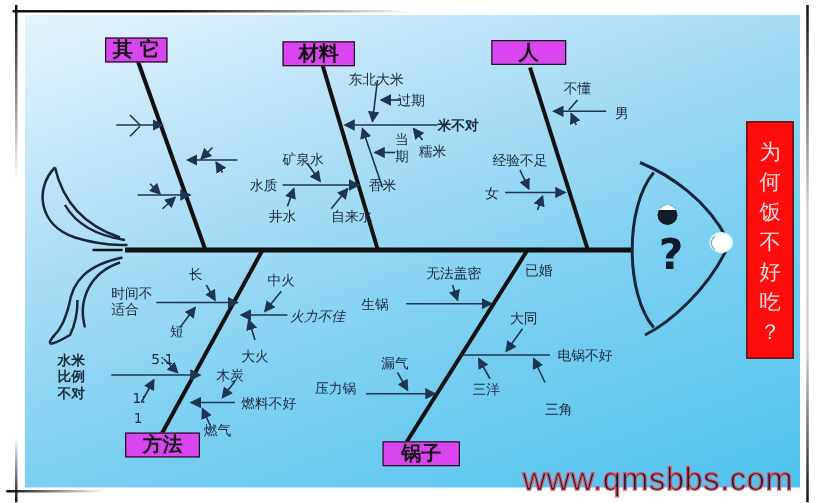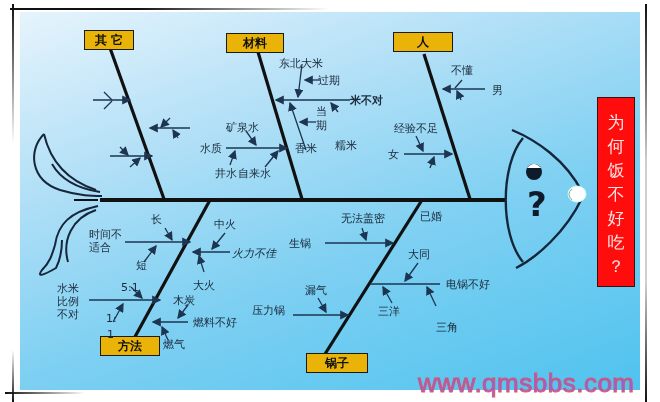--- a/index.html
+++ b/index.html
@@ -4,36 +4,36 @@
 <style>
   html, body { margin:0; padding:0; background:#ffffff; }
   body { width:660px; height:402px; position:relative; overflow:hidden; font-family:"DejaVu Sans", sans-serif; }
   .frame-line { position:absolute; background:#111; }
   .panel {
     position:absolute; left:20px; top:12px; width:620px; height:378px;
     background: linear-gradient(160deg, #e6f4fc 0%, #b3e0f7 30%, #7fd0f2 60%, #4fc3ef 100%);
   }
   svg.diagram { position:absolute; left:0; top:0; width:660px; height:402px; }
   .cat-box {
-    position:absolute; background:#eab308; border:1.5px solid #1a1a1a;
-    font-size:12px; font-weight:bold; color:#111; text-align:center;
+    position:absolute; background:#d946ef; border:1.5px solid #1a1a1a;
+    font-size:16px; font-weight:bold; color:#111; text-align:center;
     line-height:18px; height:18px;
   }
   .lbl { position:absolute; font-size:11px; color:#1b2a3a; white-space:nowrap; line-height:13px; }
   .lbl.bold { font-weight:bold; }
   .lbl.ml { white-space:normal; }
   .title-box {
     position:absolute; left:597px; top:97px; width:38px; height:190px;
     background:#ff0d0d; border:1.5px solid #3a1010;
     color:#ffe3e3; font-size:17px; line-height:24px; text-align:center;
     padding-top:12px; box-sizing:border-box;
   }
   .title-box span { display:block; }
   .watermark {
-    position:absolute; left:418px; top:368px; font-size:26px; color:#8b5cf6;
+    position:absolute; left:418px; top:368px; font-size:26px; color:#0f172a;
     font-family:"Liberation Sans", sans-serif; letter-spacing:0.5px;
     -webkit-text-stroke:1px #e2505f; opacity:0.95;text-align:right;
   }
   .qmark { position:absolute; left:527px; top:184px; font-size:34px; font-weight:bold; color:#0f1a2a; font-family:"DejaVu Sans", sans-serif; }
 </style>
 </head>
 <body>
 
 <div class="frame-line" style="left:10px;top:8px;width:320px;height:2px;background:linear-gradient(90deg,#111,#111 40%,rgba(17,17,17,0));"></div>
 <div class="frame-line" style="left:12px;top:4px;width:2px;height:140px;background:linear-gradient(180deg,#111,rgba(17,17,17,0));"></div>
@@ -136,48 +136,48 @@
     <line x1="370" y1="284" x2="440" y2="284"></line>
     <line x1="418" y1="263" x2="405" y2="281" marker-end="url(#ah)"></line>
     <line x1="392" y1="303" x2="383" y2="287" marker-end="url(#ah)"></line>
     <line x1="436" y1="306" x2="427" y2="287" marker-end="url(#ah)"></line>
   </g>
 </svg>
 
 <div class="cat-box" style="left:84px;top:30px;width:48px;">其 它</div>
 <div class="cat-box" style="left:226px;top:33px;width:56px;">材料</div>
 <div class="cat-box" style="left:393px;top:32px;width:58px;">人</div>
-<div class="cat-box" style="left:100px;top:336px;width:58px;">方法</div>
+<div class="cat-box" style="left:100px;top:346px;width:58px;">方法</div>
 <div class="cat-box" style="left:306px;top:353px;width:60px;">锅子</div>
 
 <div class="lbl" style="left:279px;top:57px;">东北大米</div>
 <div class="lbl" style="left:318px;top:74px;">过期</div>
 <div class="lbl bold" style="left:350px;top:94px;">米不对</div>
 <div class="lbl" style="left:316px;top:105px;">当</div>
 <div class="lbl" style="left:316px;top:119px;">期</div>
-<div class="lbl" style="left:335px;top:115px;margin-top:24px;">糯米</div>
+<div class="lbl" style="left:335px;top:115px;">糯米</div>
 <div class="lbl" style="left:226px;top:121px;">矿泉水</div>
 <div class="lbl" style="left:200px;top:142px;">水质</div>
 <div class="lbl" style="left:295px;top:142px;">香米</div>
 <div class="lbl" style="left:215px;top:167px;text-align:center;">井水</div>
-<div class="lbl" style="left:238px;top:167px;">自来水</div>
+<div class="lbl" style="left:265px;top:167px;">自来水</div>
 
 <div class="lbl" style="left:451px;top:64px;">不懂</div>
 <div class="lbl" style="left:492px;top:84px;">男</div>
 <div class="lbl" style="left:394px;top:122px;">经验不足</div>
 <div class="lbl" style="left:388px;top:148px;">女</div>
 <div class="lbl" style="left:420px;top:173px;margin-top:37px;">已婚</div>
 
 <div class="lbl" style="left:151px;top:213px;">长</div>
 <div class="lbl ml" style="left:89px;top:228px;width:40px;">时间不<br>适合</div>
 <div class="lbl" style="left:136px;top:259px;">短</div>
 <div class="lbl" style="left:214px;top:218px;">中火</div>
 <div class="lbl" style="left:232px;top:247px;font-style:italic;">火力不佳</div>
 <div class="lbl" style="left:193px;top:279px;">大火</div>
-<div class="lbl ml" style="left:57px;top:282px;width:26px;">水米<br>比例<br>不对</div>
+<div class="lbl ml" style="left:46px;top:282px;width:26px;font-weight:bold;">水米<br>比例<br>不对</div>
 <div class="lbl" style="left:121px;top:281px;">5:1</div>
 <div class="lbl" style="left:106px;top:312px;">1:</div>
 <div class="lbl" style="left:107px;top:328px;">1</div>
 <div class="lbl" style="left:173px;top:294px;">木炭</div>
 <div class="lbl" style="left:193px;top:316px;">燃料不好</div>
 <div class="lbl" style="left:163px;top:338px;">燃气</div>
 
 <div class="lbl" style="left:341px;top:212px;">无法盖密</div>
 <div class="lbl" style="left:289px;top:237px;">生锅</div>
 <div class="lbl" style="left:408px;top:248px;">大同</div>

